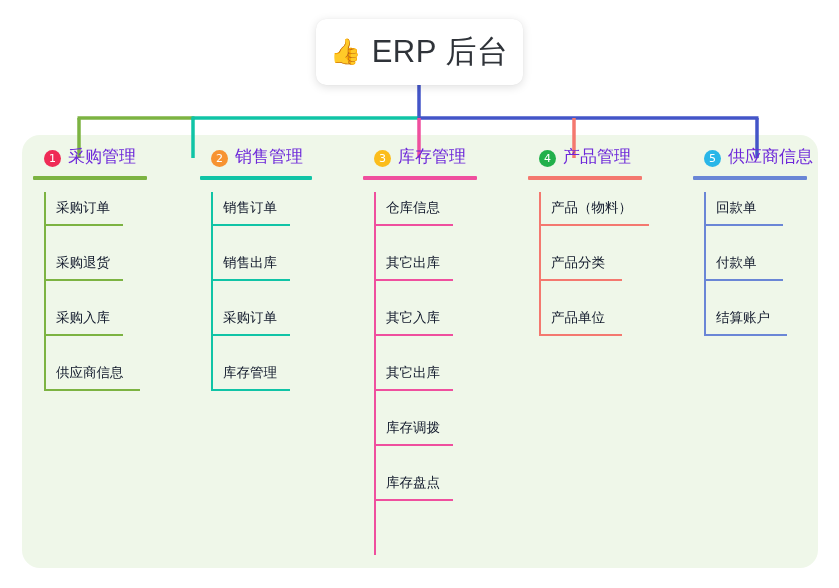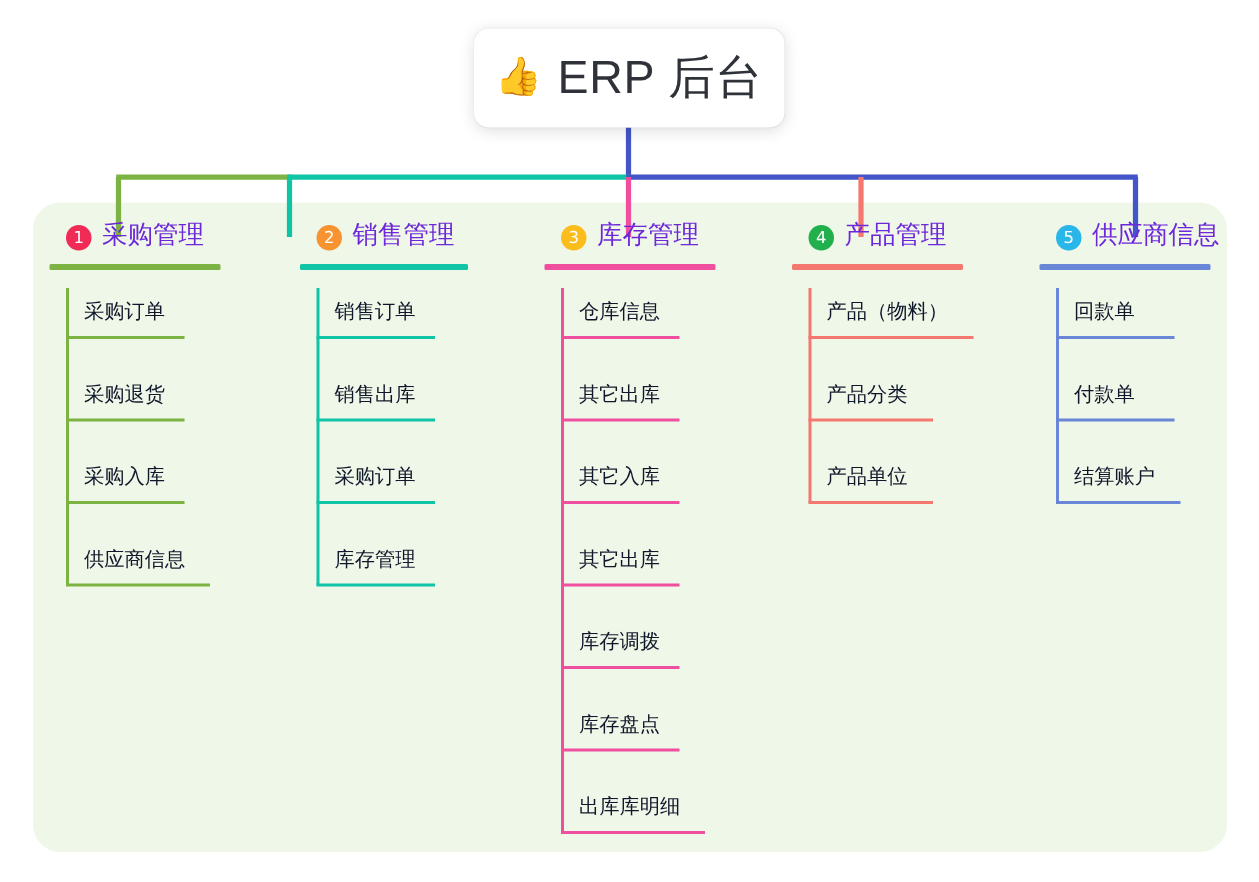--- a/index.html
+++ b/index.html
@@ -244,24 +244,20 @@
             <div class="leaf-rule" style="width: 79px; background: rgb(239, 79, 158);"></div>
           </div>
           <div class="leaf">
             <span class="leaf-label">库存调拨</span>
             <div class="leaf-rule" style="width: 79px; background: rgb(239, 79, 158);"></div>
           </div>
           <div class="leaf">
             <span class="leaf-label">库存盘点</span>
             <div class="leaf-rule" style="width: 79px; background: rgb(239, 79, 158);"></div>
           </div>
-          <div class="leaf">
-            <span class="leaf-label">出库库明细</span>
-            <div class="leaf-rule" style="width: 96px; background: rgb(239, 79, 158);"></div>
-          </div>
         </div>
       </div>
       <div class="column" style="left: 528px;">
         <div class="col-head">
           <span class="badge" style="background: rgb(33, 176, 75);">4</span>
           <span class="col-title">产品管理</span>
           <div class="head-rule" style="width: 114px; background: rgb(244, 120, 111);"></div>
         </div>
         <div class="leaves">
           <div class="spine" style="background: rgb(244, 120, 111); height: 143px;"></div>

